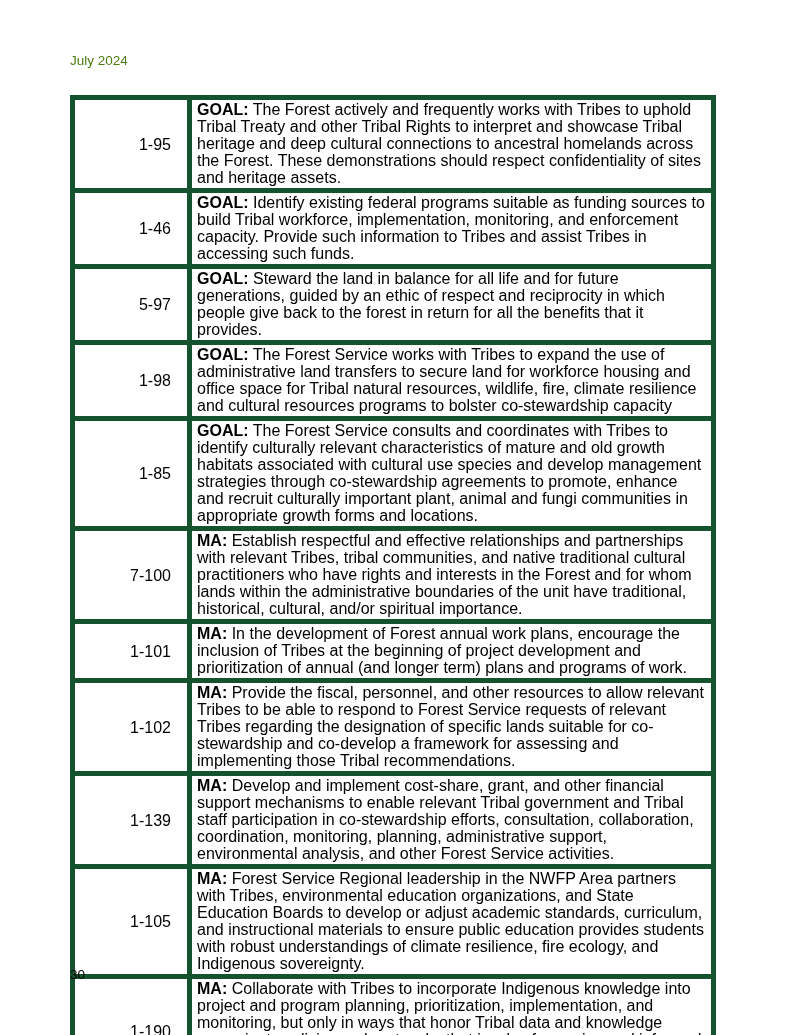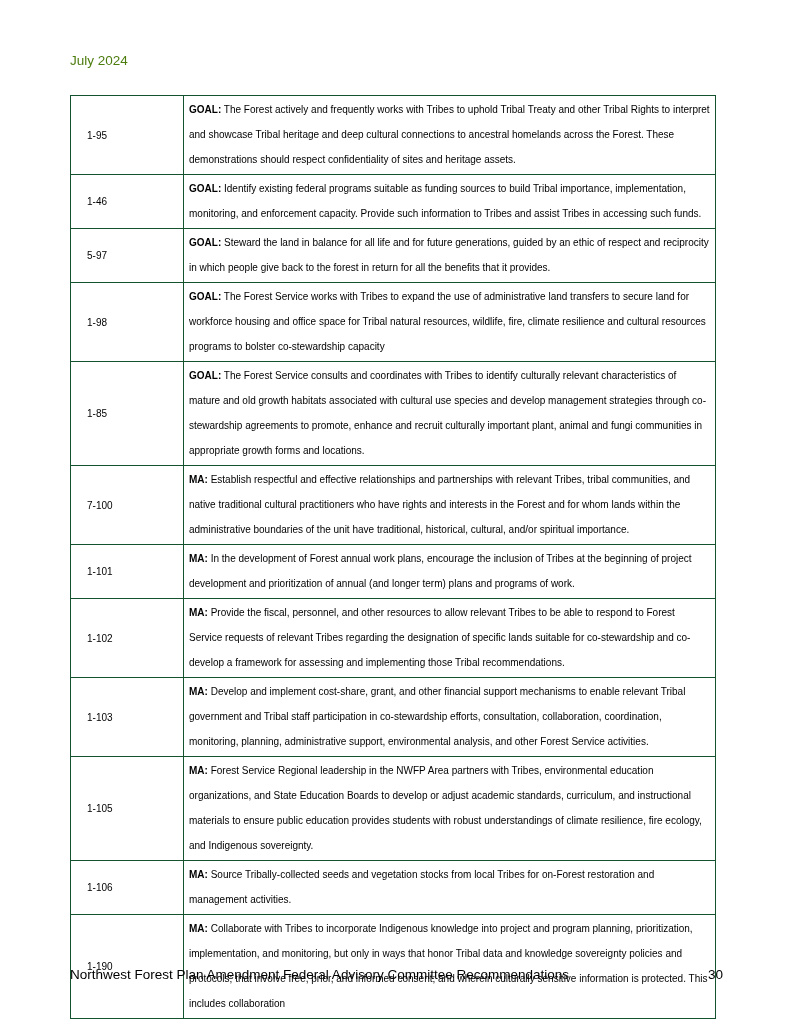--- a/index.html
+++ b/index.html
@@ -33,28 +33,28 @@
   }
   table.rec-table {
     position: absolute;
     left: 70px;
     top: 95px;
     width: 646px;
     border-collapse: collapse;
     table-layout: fixed;
   }
   table.rec-table td {
-    border: 1px solid #14532d;
-    font-size: 10px;
-    line-height: 25px;
+    border: 5px solid #14532d;
+    font-size: 16px;
+    line-height: 17px;
     vertical-align: middle;
   }
   td.id-cell {
     width: 80px;
-    text-align: left;
+    text-align: right;
     padding: 1px 16px;
   }
   td.text-cell {
     padding: 1px 5px 2px 5px;
     text-align: left;
   }
   td.text-cell strong {
     font-weight: bold;
   }
   .footer {
@@ -80,21 +80,21 @@
   <table class="rec-table">
     <tbody>
 
         <tr>
           <td class="id-cell">1-95</td>
           <td class="text-cell"><strong>GOAL:</strong> <span>The Forest actively and frequently works with Tribes to uphold Tribal Treaty and other Tribal Rights to interpret and showcase Tribal heritage and deep cultural connections to ancestral homelands across the Forest. These demonstrations should respect confidentiality of sites and heritage assets.</span></td>
         </tr>
 
         <tr>
           <td class="id-cell">1-46</td>
-          <td class="text-cell"><strong>GOAL:</strong> <span>Identify existing federal programs suitable as funding sources to build Tribal importance, implementation, monitoring, and enforcement capacity. Provide such information to Tribes and assist Tribes in accessing such funds.</span></td>
+          <td class="text-cell"><strong>GOAL:</strong> <span>Identify existing federal programs suitable as funding sources to build Tribal workforce, implementation, monitoring, and enforcement capacity. Provide such information to Tribes and assist Tribes in accessing such funds.</span></td>
         </tr>
 
         <tr>
           <td class="id-cell">5-97</td>
           <td class="text-cell"><strong>GOAL:</strong> <span>Steward the land in balance for all life and for future generations, guided by an ethic of respect and reciprocity in which people give back to the forest in return for all the benefits that it provides.</span></td>
         </tr>
 
         <tr>
           <td class="id-cell">1-98</td>
           <td class="text-cell"><strong>GOAL:</strong> <span>The Forest Service works with Tribes to expand the use of administrative land transfers to secure land for workforce housing and office space for Tribal natural resources, wildlife, fire, climate resilience and cultural resources programs to bolster co-stewardship capacity</span></td>
@@ -114,40 +114,35 @@
           <td class="id-cell">1-101</td>
           <td class="text-cell"><strong>MA:</strong> <span>In the development of Forest annual work plans, encourage the inclusion of Tribes at the beginning of project development and prioritization of annual (and longer term) plans and programs of work.</span></td>
         </tr>
 
         <tr>
           <td class="id-cell">1-102</td>
           <td class="text-cell"><strong>MA:</strong> <span>Provide the fiscal, personnel, and other resources to allow relevant Tribes to be able to respond to Forest Service requests of relevant Tribes regarding the designation of specific lands suitable for co-stewardship and co-develop a framework for assessing and implementing those Tribal recommendations.</span></td>
         </tr>
 
         <tr>
-          <td class="id-cell">1-103</td>
+          <td class="id-cell">1-139</td>
           <td class="text-cell"><strong>MA:</strong> <span>Develop and implement cost-share, grant, and other financial support mechanisms to enable relevant Tribal government and Tribal staff participation in co-stewardship efforts, consultation, collaboration, coordination, monitoring, planning, administrative support, environmental analysis, and other Forest Service activities.</span></td>
         </tr>
 
 
         <tr>
           <td class="id-cell">1-105</td>
           <td class="text-cell"><strong>MA:</strong> <span>Forest Service Regional leadership in the NWFP Area partners with Tribes, environmental education organizations, and State Education Boards to develop or adjust academic standards, curriculum, and instructional materials to ensure public education provides students with robust understandings of climate resilience, fire ecology, and Indigenous sovereignty.</span></td>
         </tr>
 
-        <tr>
-          <td class="id-cell">1-106</td>
-          <td class="text-cell"><strong>MA:</strong> <span>Source Tribally-collected seeds and vegetation stocks from local Tribes for on-Forest restoration and management activities.</span></td>
-        </tr>
 
         <tr>
           <td class="id-cell">1-190</td>
           <td class="text-cell"><strong>MA:</strong> <span>Collaborate with Tribes to incorporate Indigenous knowledge into project and program planning, prioritization, implementation, and monitoring, but only in ways that honor Tribal data and knowledge sovereignty policies and protocols; that involve free, prior, and informed consent; and wherein culturally sensitive information is protected. This includes collaboration</span></td>
         </tr>
       </tbody>
   </table>
 
   <div class="footer">
-    <span>Northwest Forest Plan Amendment Federal Advisory Committee Recommendations</span>
     <span>30</span>
   </div>
 
 </div>
 
 </body></html>

